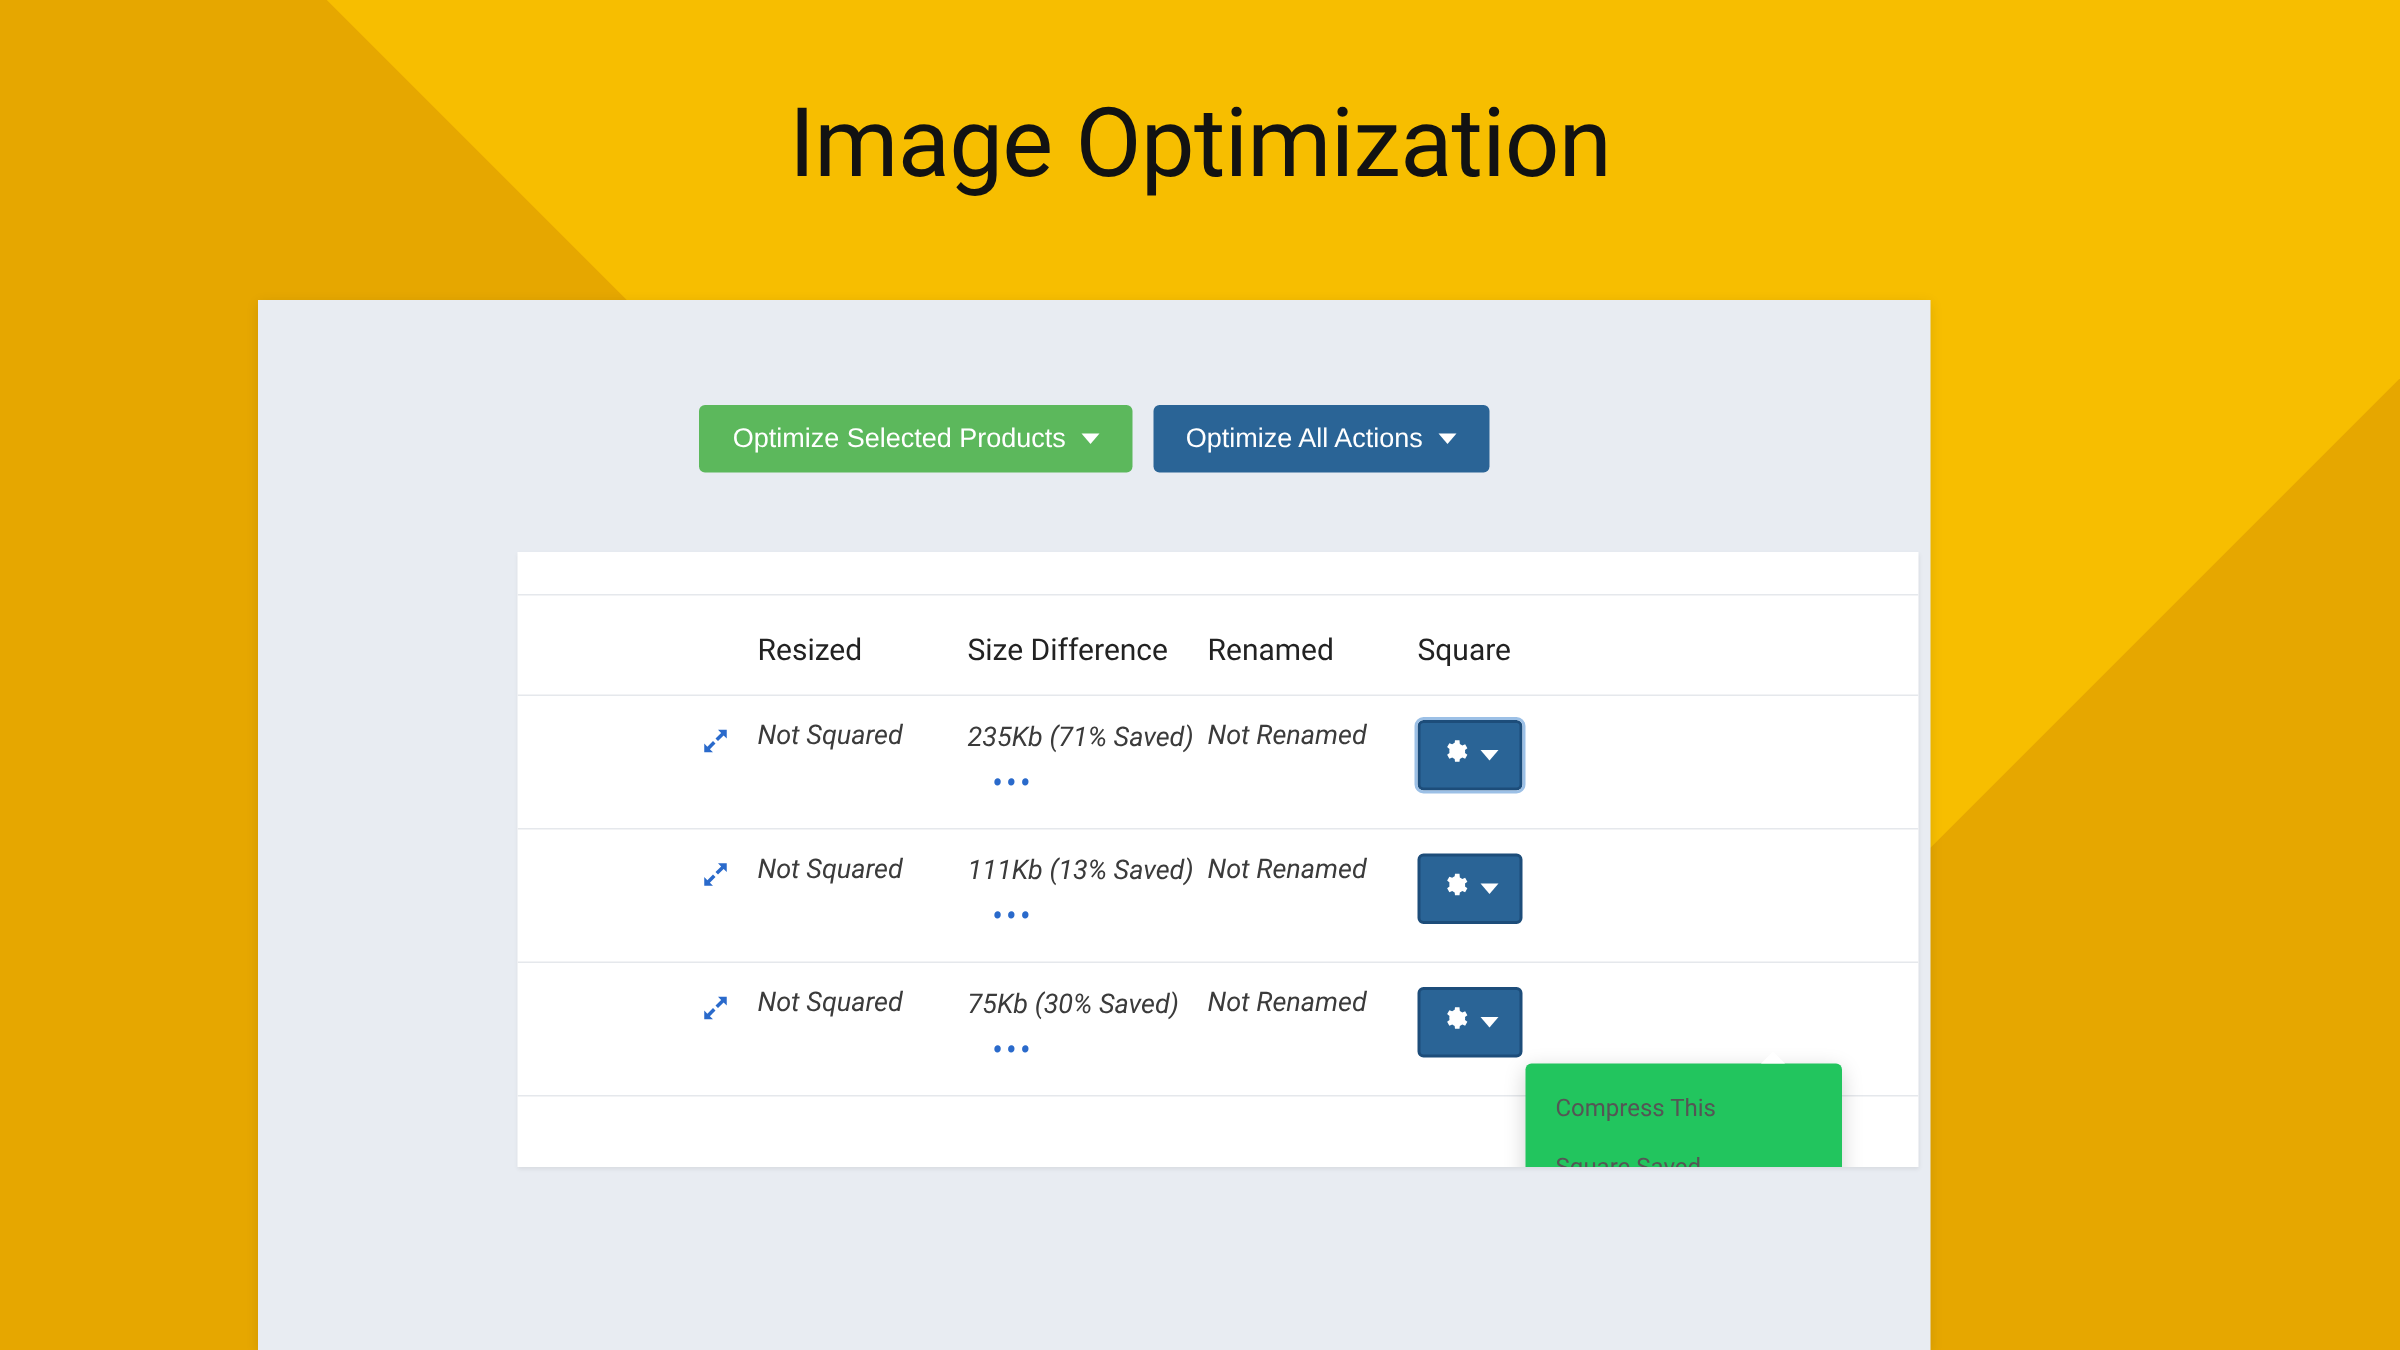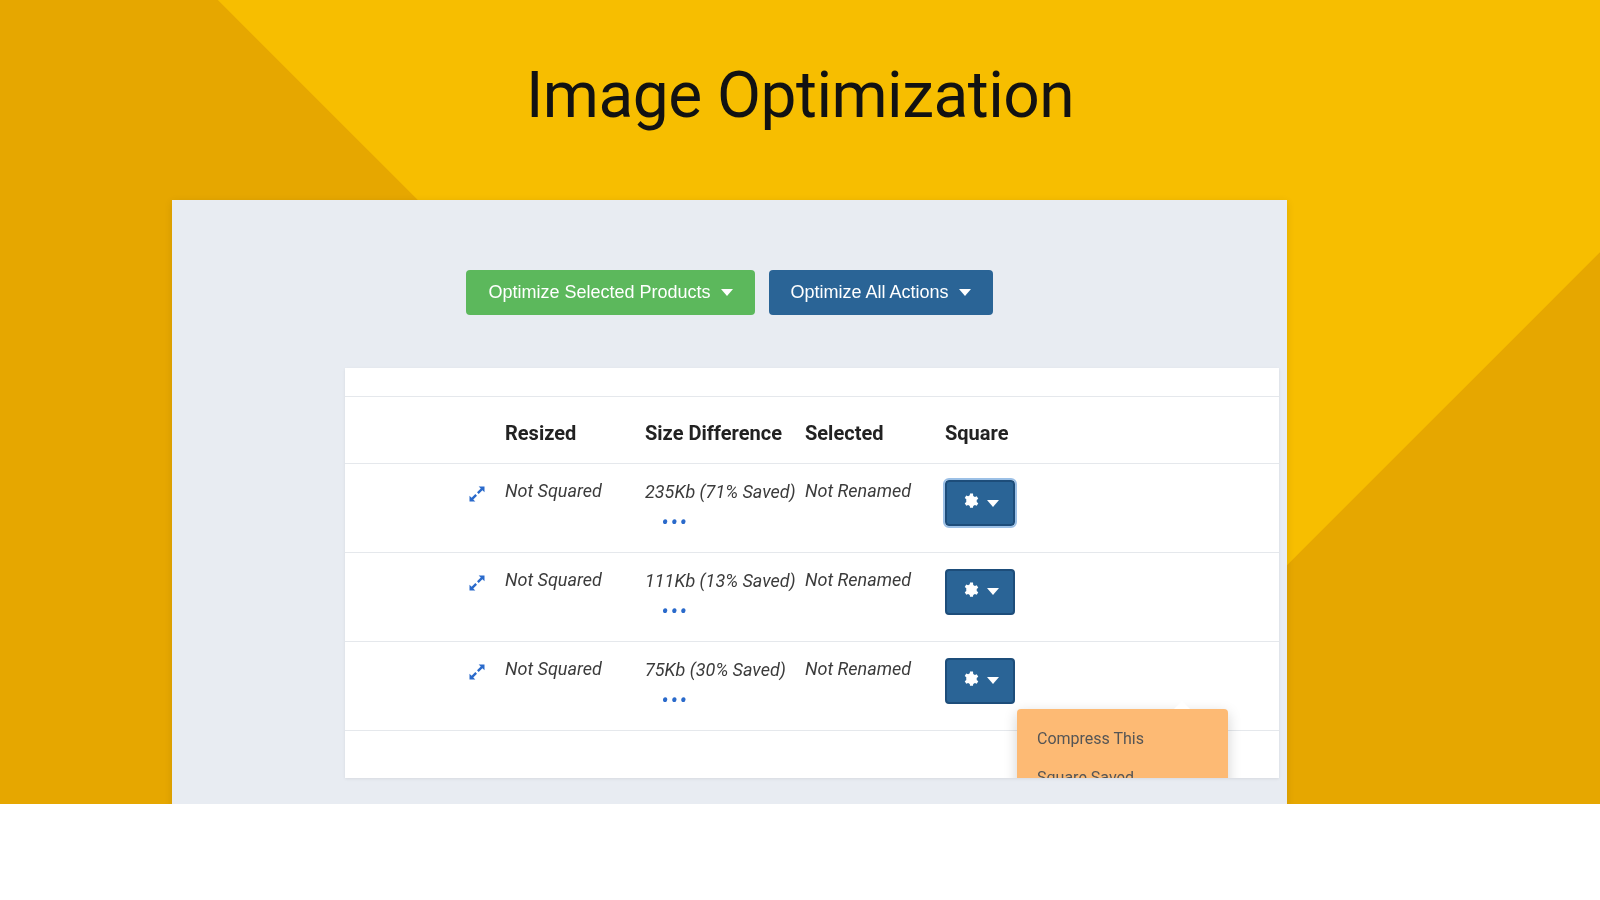--- a/index.html
+++ b/index.html
@@ -1,20 +1,20 @@
 <!DOCTYPE html>
 <html><head>
 <meta charset="utf-8">
 <style>
   * { box-sizing: border-box; margin: 0; padding: 0; }
   html, body { width: 1600px; height: 900px; overflow: hidden; font-family: -apple-system, BlinkMacSystemFont, "Segoe UI", Roboto, Helvetica, Arial, sans-serif; }
   .stage {
     position: relative;
     width: 1600px;
-    height: 804px;
+    height: 900px;
     background: #f7be00;
     overflow: hidden;
   }
   
   .wedge {
     position: absolute;
     background: #e6a700;
   }
   .wedge-left {
     width: 1100px; height: 1100px;
@@ -89,21 +89,21 @@
     border-bottom: 1px solid #e5e8ec;
     align-items: start;
   }
   .thead {
     padding: 24px 0 18px 0;
     border-top: 1px solid #e5e8ec;
     margin-top: 28px;
   }
   .thead div {
     font-size: 20px;
-    font-weight: 700;
+    font-weight: 400;
     color: #222;
   }
   .trow {
     padding: 16px 0 14px 0;
     font-size: 18px;
     color: #3b3b3b;
     font-style: italic;
   }
   .col-icon {
     display: flex;
@@ -139,21 +139,21 @@
   }
   .action-btn.selected {
     outline: 2px solid #9cc0e6;
   }
   .gear svg { width: 18px; height: 18px; }
   .dropdown {
     position: absolute;
     top: 341px;
     left: 672px;
     width: 211px;
-    background: #fdba74;
+    background: #22c55e;
     border-radius: 4px;
     box-shadow: 0 4px 14px rgba(0,0,0,0.18);
     padding: 10px 0;
   }
   .dropdown::before {
     content:"";
     position:absolute;
     top:-8px; right:38px;
     width:0;height:0;
     border-left:8px solid transparent;
@@ -187,21 +187,21 @@
         <span>Optimize All Actions</span>
         <span class="caret"></span>
       </button>
     </div>
 
     <div class="table-card">
       <div class="thead">
         <div></div>
         <div>Resized</div>
         <div>Size Difference</div>
-        <div>Selected</div>
+        <div>Renamed</div>
         <div>Square</div>
       </div>
 
       <div class="trow">
         <div class="col-icon">
           <span class="expand-icon">
             <svg viewBox="0 0 24 24">
                 <path d="M3 14v7h7l-2.5-2.5L12 14l-2-2-4.5 4.5z" fill="#2a6acb"></path>
                 <path d="M21 10V3h-7l2.5 2.5L12 10l2 2 4.5-4.5z" fill="#2a6acb"></path>
               </svg>

